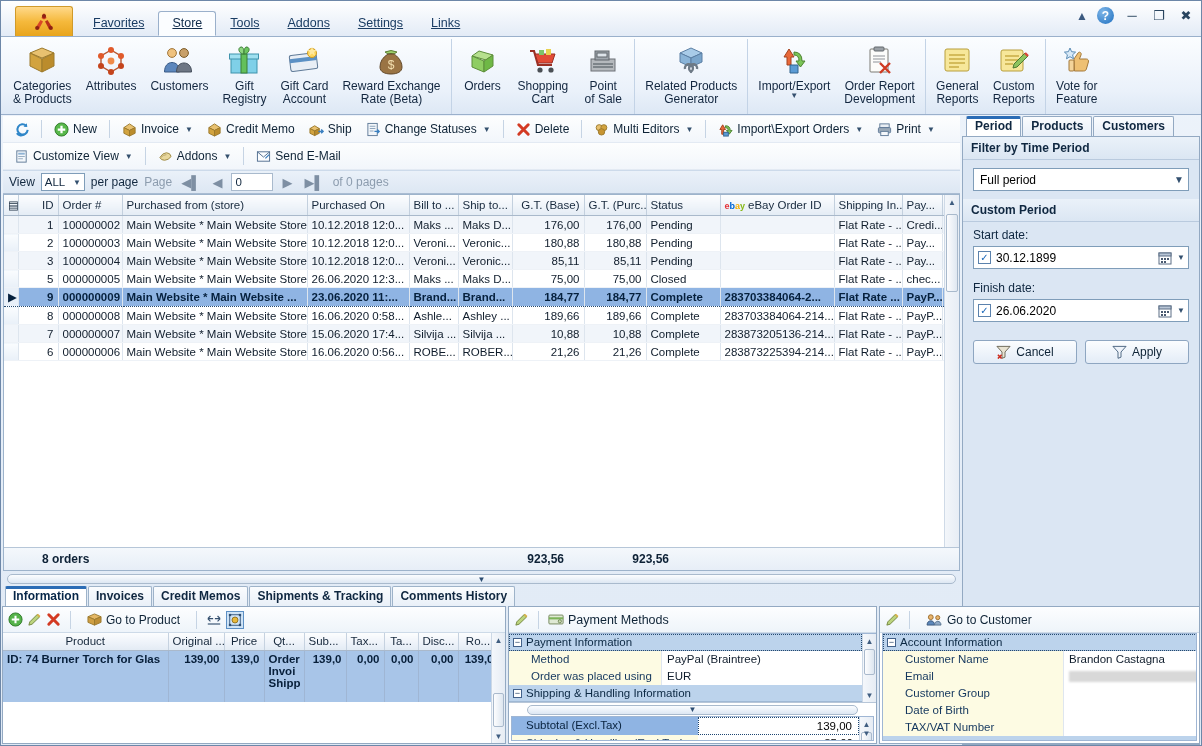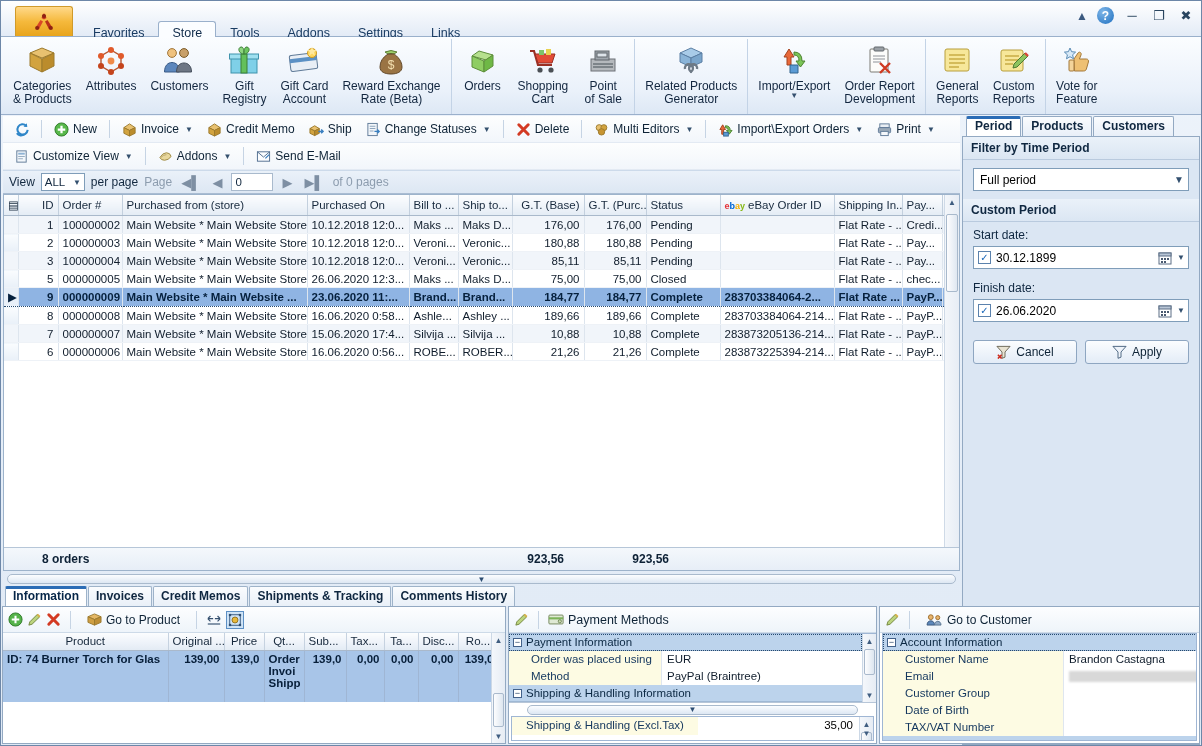--- a/index.html
+++ b/index.html
@@ -38,21 +38,21 @@
   }
   .ribtab {
     padding: 4px 13px 5px 13px;
     margin-bottom: 0;
     font-size: 12.5px;
     color: #1a3c63;
     border: 1px solid transparent;
     border-radius: 3px 3px 0 0;
     cursor: default;
     position: relative;
-    top: 10px;
+    top: 0;
     text-decoration: underline;
   }
   .ribtab.active {
     background: #fbfdff;
     border: 1px solid #9ab0cb;
     border-bottom: 1px solid #fbfdff;
     color: #102b4a;
   }
   .wincontrols {
     position: absolute; right: 6px; top: 6px;
@@ -1090,45 +1090,49 @@
           </span>
           <span style="font-size:12.5px;color:#0e2336;">Payment Methods</span>
         </div>
         <div style="display:flex;overflow:hidden;border-top:1px solid #9fb6d4;border-bottom:1px solid #b7c6d8;">
           <div id="pay-props" style="flex:1;">
               <div class="proprow propgroup" style="outline: rgb(36, 73, 111) dotted 1px; outline-offset: -1px;">
                 <span class="box">−</span>
                 <span>Payment Information</span>
               </div>
               <div class="proprow">
+                <div class="pk w150">Method</div>
+                <div class="pv">PayPal (Braintree)</div>
+              </div>
+              <div class="proprow">
                 <div class="pk w150">Order was placed using</div>
                 <div class="pv">EUR</div>
-              </div>
-              <div class="proprow">
-                <div class="pk w150">Method</div>
-                <div class="pv">PayPal (Braintree)</div>
               </div>
               <div class="proprow propgroup">
                 <span class="box">−</span>
                 <span>Shipping &amp; Handling Information</span>
               </div>
             </div>
           <div class="minisb">
             <div class="ar" style="top:0;">▲</div>
             <div class="th" style="top:15px;height:26px;"></div>
             <div class="ar" style="bottom:0;">▼</div>
           </div>
         </div>
         <div class="hsplit" style="position:relative;top:0;height:13px;padding:0 18px;">
           <div class="bar">
               <span style="color:#2c4c72;">▼</span>
             </div>
         </div>
         <div style="flex:1;display:flex;overflow:hidden;border:1px solid #9fb6d4;margin:0 2px 2px;">
           <div id="pay-totals" style="flex:1;">
+              <div class="totrow sel">
+                <div class="totk">Subtotal (Excl.Tax)</div>
+                <div class="totv">139,00</div>
+              </div>
               <div class="totrow">
                 <div class="totk">Shipping &amp; Handling (Excl.Tax)</div>
                 <div class="totv">35,00</div>
               </div>
             </div>
           <div class="minisb">
             <div class="ar" style="top:0;">▲</div>
             <div class="th" style="top:15px;height:52px;"></div>
             <div class="ar" style="bottom:0;">▼</div>
           </div>

